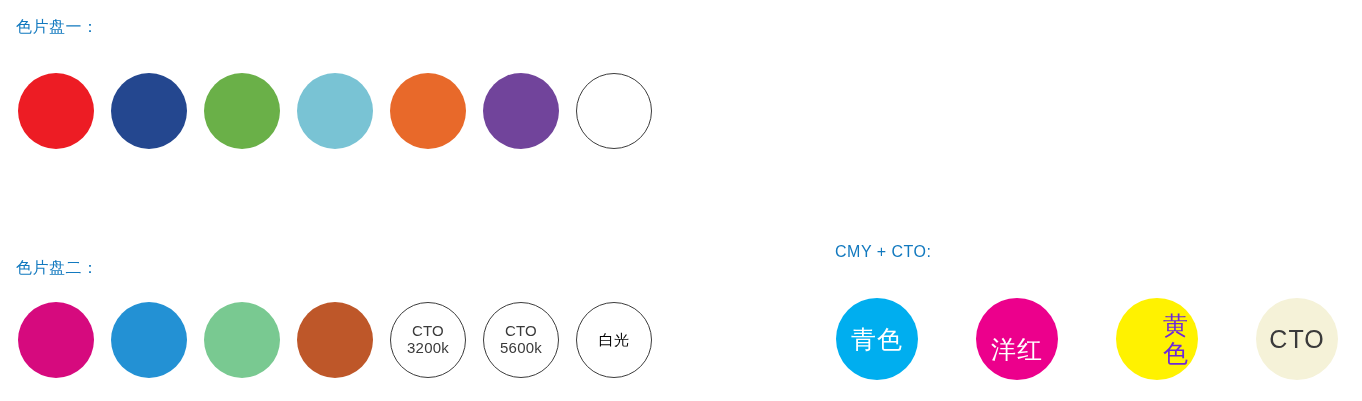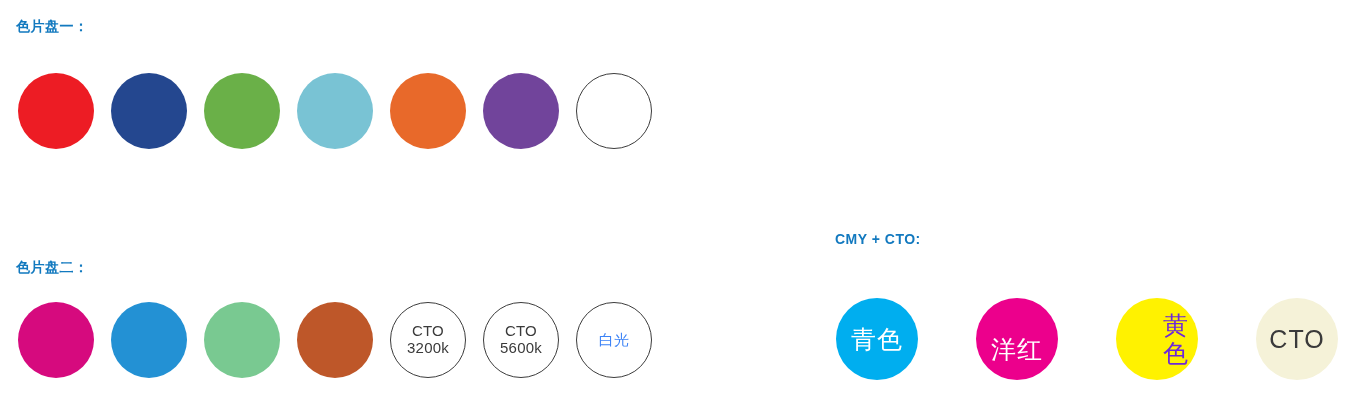--- a/index.html
+++ b/index.html
@@ -16,29 +16,29 @@
   }
   .page {
     position: absolute;
     inset: 0;
   }
 
   
   .section-title {
     position: absolute;
     color: #1279bf;
-    font-weight: bold;
-    font-size: 14px;
+    font-weight: normal;
+    font-size: 16px;
     letter-spacing: 0.5px;
     white-space: nowrap;
     line-height: 1;
   }
   #title-palette-one { left: 16px; top: 19px; }
   #title-palette-two { left: 16px; top: 244px; margin-top: 16px; }
-  #title-cmycto     { left: 835px; top: 232px; }
+  #title-cmycto     { left: 835px; top: 244px; }
 
   
   .swatch-row {
     position: absolute;
     display: flex;
     align-items: center;
   }
   #row-palette-one { left: 18px; top: 73px;  gap: 17px; }
   #row-palette-two { left: 18px; top: 302px; gap: 17px; }
   #row-cmycto      { left: 836px; top: 298px; gap: 58px; align-items: center; }
@@ -109,21 +109,21 @@
       <div class="swatch" style="background: rgb(190, 87, 41);"></div>
       <div class="swatch outlined">
         <span class="swatch-label" style="color: rgb(58, 58, 58);">CTO
 3200k</span>
       </div>
       <div class="swatch outlined">
         <span class="swatch-label" style="color: rgb(58, 58, 58);">CTO
 5600k</span>
       </div>
       <div class="swatch outlined">
-        <span class="swatch-label" style="color: #3b82f6;">白光</span>
+        <span class="swatch-label" style="color: #000000;">白光</span>
       </div>
     </div>
 
   <div class="section-title" id="title-cmycto">CMY + CTO:</div>
 
   <div class="swatch-row" id="row-cmycto">
       <div class="swatch" style="background: rgb(0, 174, 239);">
         <span class="swatch-label" style="color: rgb(255, 255, 255);">青色</span>
       </div>
       <div class="swatch" style="background: rgb(236, 0, 140);">

